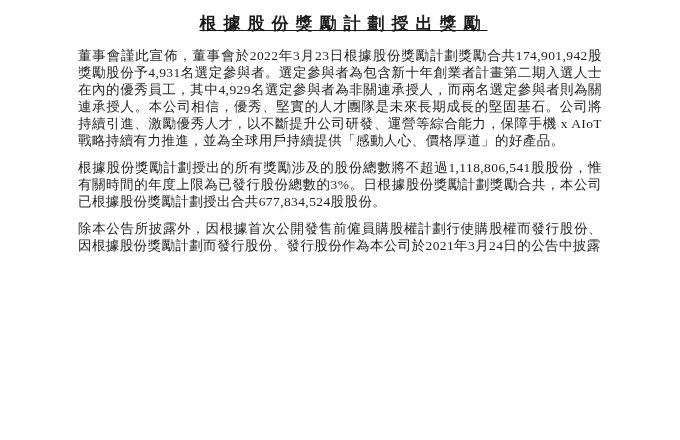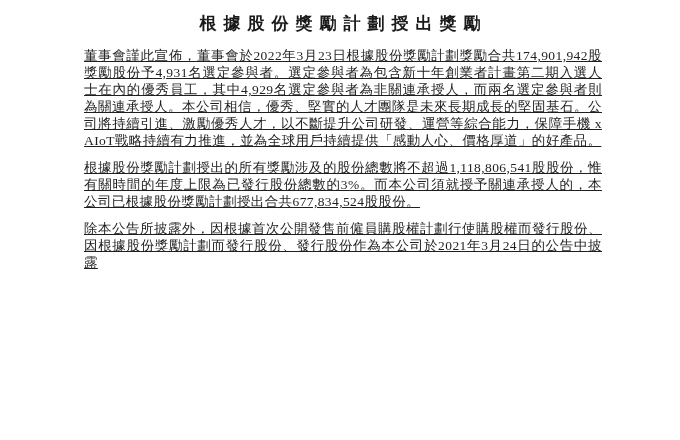--- a/index.html
+++ b/index.html
@@ -21,40 +21,40 @@
     .doc-title {
       margin: 0 0 13px 0;
       padding-left: 7px; 
       font-size: 17px;
       line-height: 20px;
       font-weight: bold;
       text-align: center;
       letter-spacing: 7px;
       color: #1a1a1a;
       white-space: nowrap;
+      text-decoration: underline;
     }
     .para {
-      margin: 0 0 10px 6px;
+      margin: 0 0 10px 0;
       font-size: 13.5px;
       line-height: 17px;
       text-align: justify;
       letter-spacing: 0.4px;
       word-break: break-all;
-      text-decoration: underline;
     }
     .para:last-child {
       margin-bottom: 0;
     }
   </style>
 </head>
 <body>
 
 <div class="page">
   <h1 class="doc-title">根據股份獎勵計劃授出獎勵</h1>
 
   <p class="para">董事會謹此宣佈，董事會於2022年3月23日根據股份獎勵計劃獎勵合共174,901,942股獎勵股份予4,931名選定參與者。選定參與者為包含新十年創業者計畫第二期入選人士在內的優秀員工，其中4,929名選定參與者為非關連承授人，而兩名選定參與者則為關連承授人。本公司相信，優秀、堅實的人才團隊是未來長期成長的堅固基石。公司將持續引進、激勵優秀人才，以不斷提升公司研發、運營等綜合能力，保障手機 x AIoT戰略持續有力推進，並為全球用戶持續提供「感動人心、價格厚道」的好產品。</p>
 
 
 
-  <p class="para">根據股份獎勵計劃授出的所有獎勵涉及的股份總數將不超過1,118,806,541股股份，惟有關時間的年度上限為已發行股份總數的3%。而本公司須就授予關連承授人的，本公司已根據股份獎勵計劃授出合共677,834,524股股份。</p>
+  <p class="para">根據股份獎勵計劃授出的所有獎勵涉及的股份總數將不超過1,118,806,541股股份，惟有關時間的年度上限為已發行股份總數的3%。日根據股份獎勵計劃獎勵合共，本公司已根據股份獎勵計劃授出合共677,834,524股股份。</p>
 
   <p class="para">除本公告所披露外，因根據首次公開發售前僱員購股權計劃行使購股權而發行股份、因根據股份獎勵計劃而發行股份、發行股份作為本公司於2021年3月24日的公告中披露</p>
 </div>
 
 </body></html>

